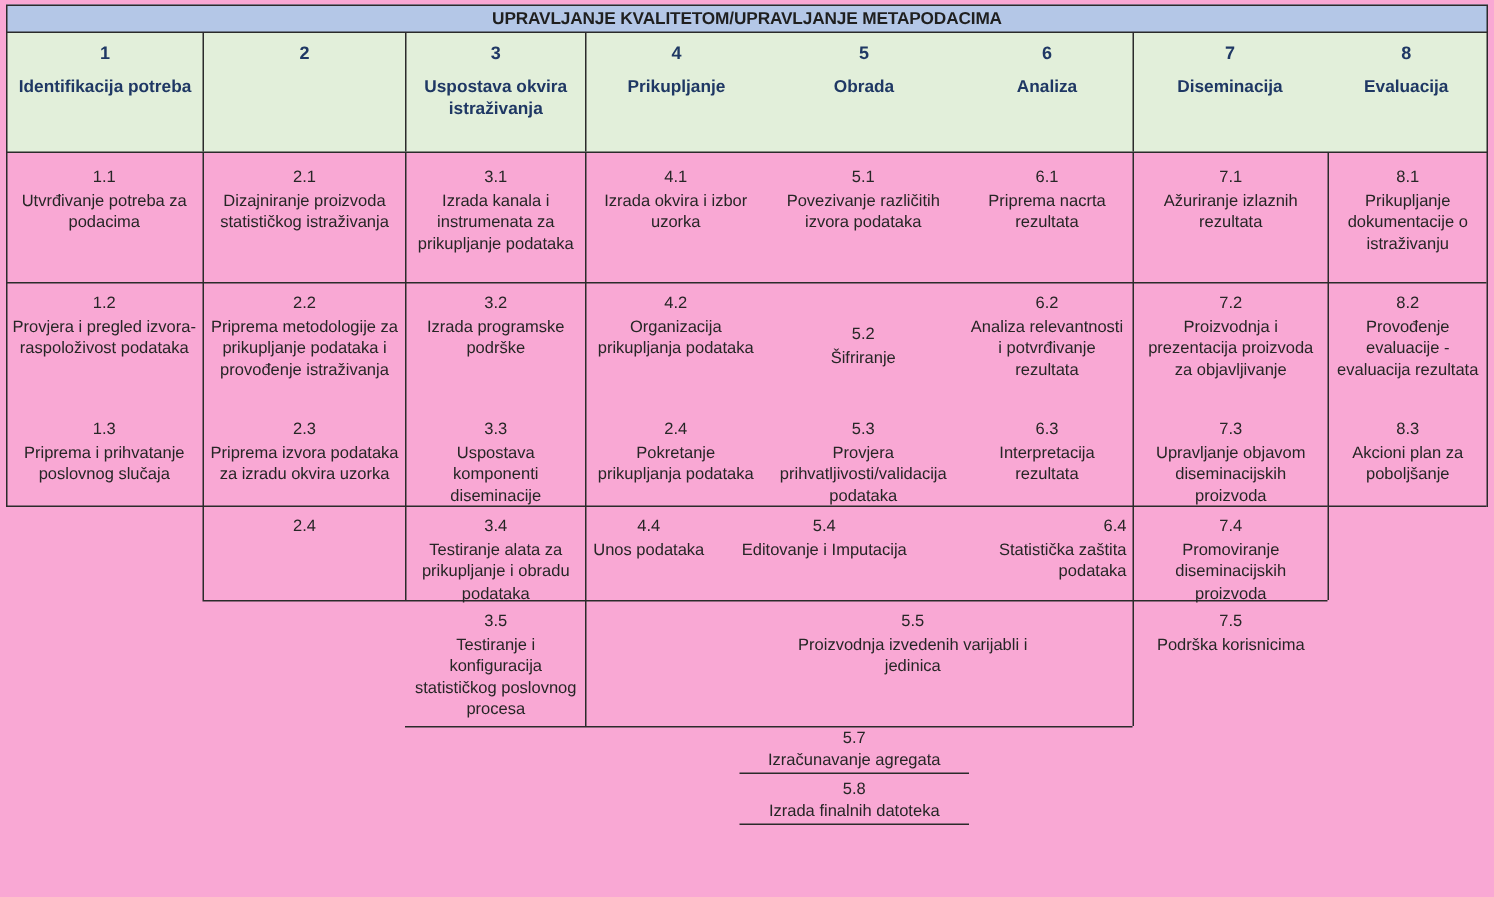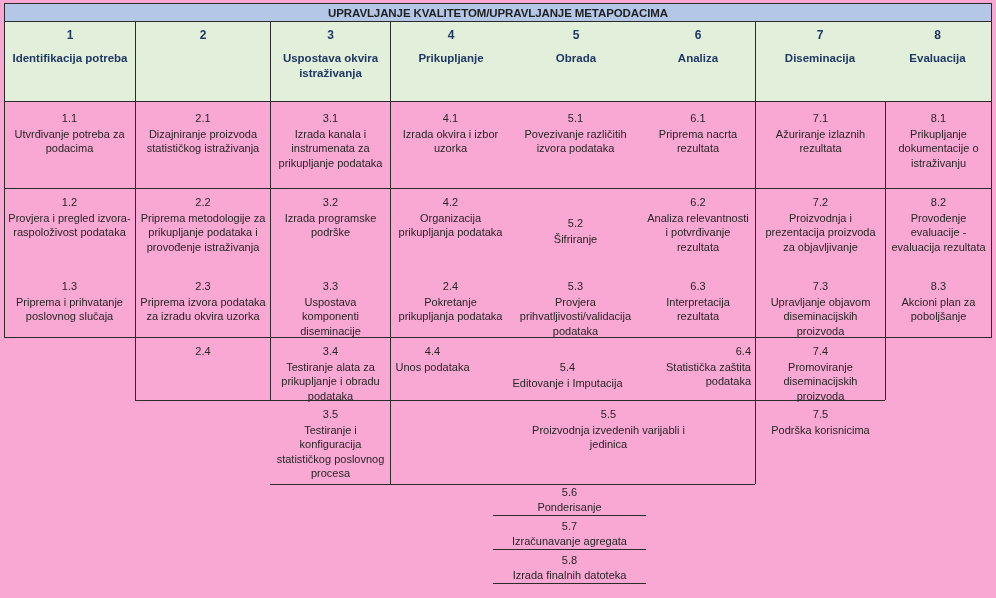--- a/index.html
+++ b/index.html
@@ -241,35 +241,31 @@
     <span>Povezivanje različitih izvora podataka</span>
   </div>
   <div class="cell" style="left:511px; top:192px; width:129px;margin-top:21px;">
     <span class="n">5.2</span>
     <span>Šifriranje</span>
   </div>
   <div class="cell" style="left:511px; top:276px; width:129px;">
     <span class="n">5.3</span>
     <span>Provjera prihvatljivosti/validacija podataka</span>
   </div>
-  <div class="cell" style="left:503px; top:341px; width:129px;margin-top:16px;">
+  <div class="cell" style="left:485px; top:341px; width:129px;">
     <span class="n">5.4</span>
     <span>Editovanje i Imputacija</span>
   </div>
   <div class="cell" style="left:493px; top:404px; width:165px;margin-left:33px;">
     <span class="n">5.5</span>
     <span>Proizvodnja izvedenih varijabli i jedinica</span>
   </div>
 
   <div class="stack">
     <div class="stackcell">
-      <span class="n">5.6</span><br>
-      <span>Ponderisanje</span>
-    </div>
-    <div class="stackcell">
       <span class="n">5.7</span><br>
       <span>Izračunavanje agregata</span>
     </div>
     <div class="stackcell">
       <span class="n">5.8</span><br>
       <span>Izrada finalnih datoteka</span>
     </div>
   </div>
 
   <div class="cell" style="left:641px; top:108px; width:114px;">

